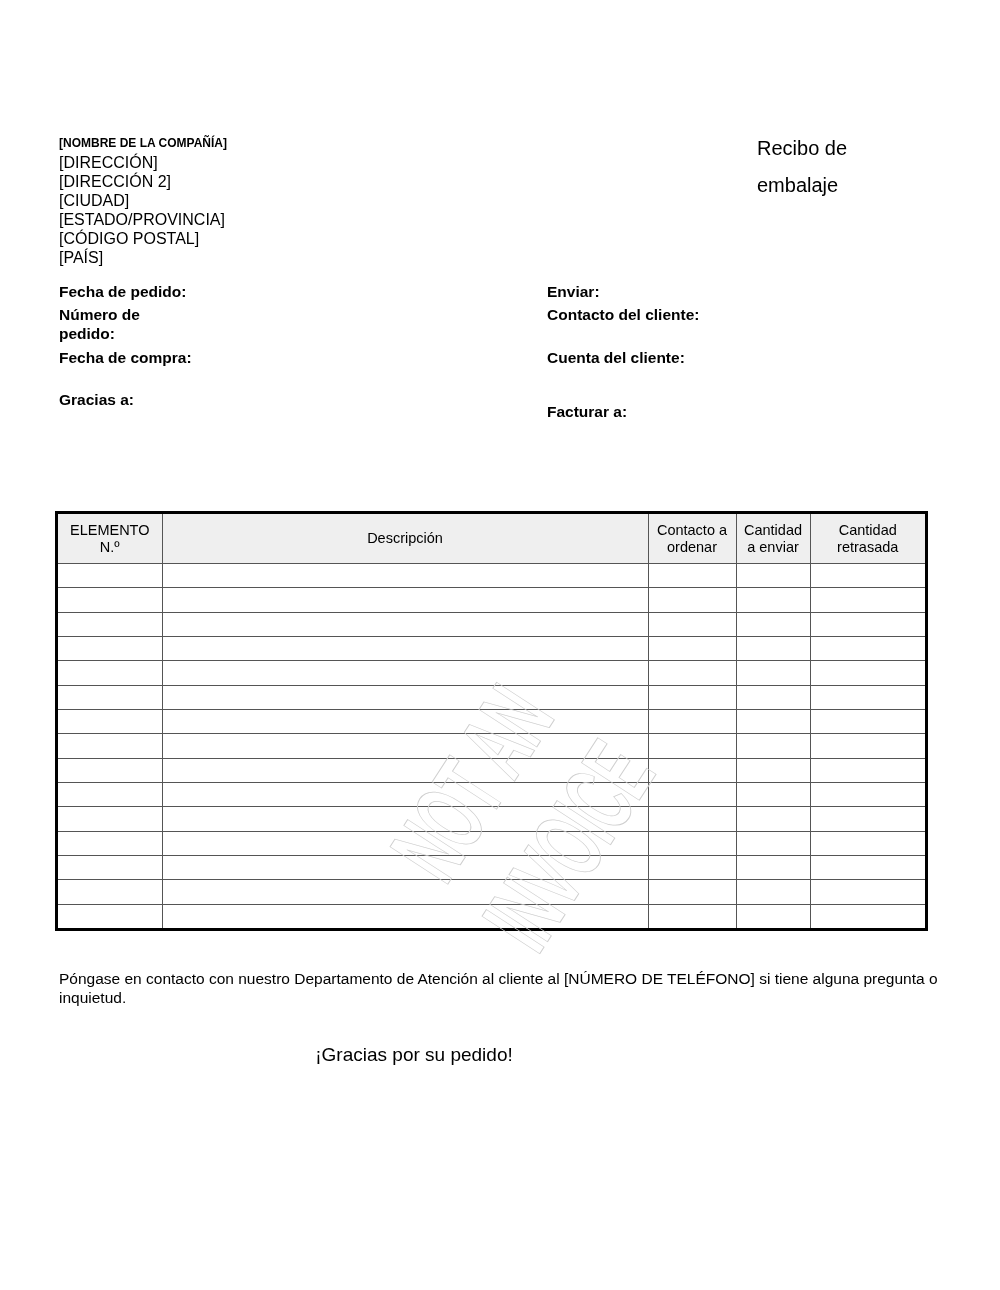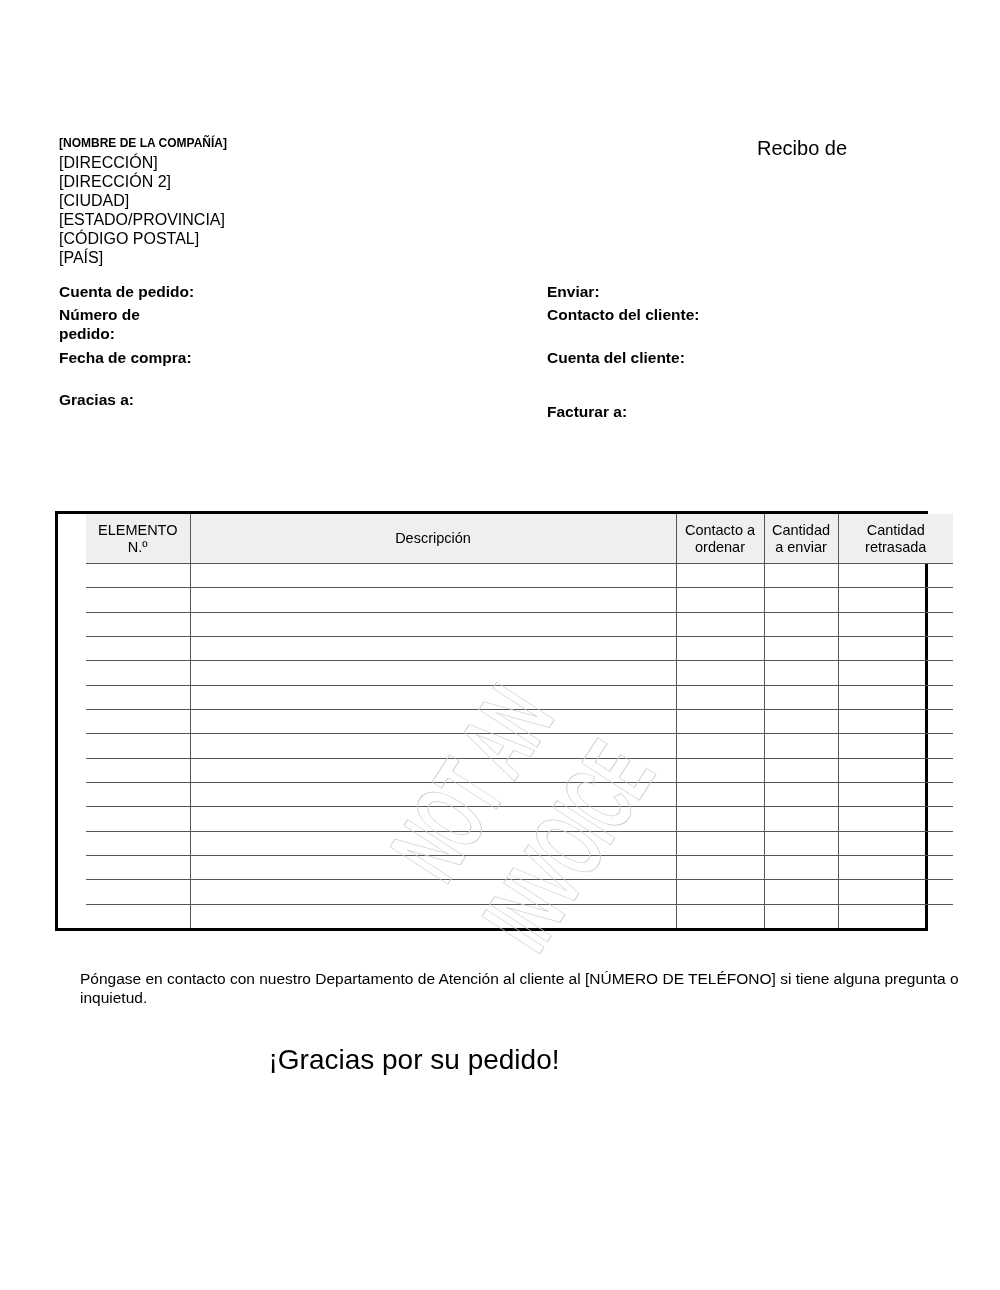--- a/index.html
+++ b/index.html
@@ -2,50 +2,51 @@
 <html><head>
 <meta charset="utf-8">
 <style>
   html, body { margin: 0; padding: 0; background: #ffffff; }
   body { width: 1000px; height: 1290px; position: relative; font-family: "Liberation Sans", sans-serif; color: #000; overflow: hidden; }
   .company { position: absolute; left: 59px; top: 134px; font-size: 16px; line-height: 19px; }
   .company .name { font-weight: bold; font-size: 12px; }
   .doc-title { position: absolute; left: 721px; top: 130px; font-size: 20px; line-height: 37px; margin-left: 36px; }
   .field { position: absolute; font-weight: bold; font-size: 15.5px; line-height: 19px; }
   .table-wrap { position: absolute; left: 55px; top: 511px; width: 873px; height: 420px; border: 3px solid #000; box-sizing: border-box; }
-  table { border-collapse: collapse; width: 100%; height: 100%; table-layout: fixed; margin-left: 28px; }
+  table { border-collapse: collapse; width: 100%; height: 100%; table-layout: fixed; }
   th, td { border: 1px solid #555; padding: 0; }
   th { background: #efefef; font-weight: normal; font-size: 14.5px; line-height: 17px; height: 49px; text-align: center; vertical-align: middle; }
   td { height: 23.3px; }
   tr:first-child th { border-top: none; }
   tr th:first-child, tr td:first-child { border-left: none; }
   tr th:last-child, tr td:last-child { border-right: none; }
   tr:last-child td { border-bottom: none; }
   .watermark { position: absolute; left: 200px; top: 700px; width: 640px; text-align: center; transform: rotate(-57deg); transform-origin: center; font-size: 100px; font-weight: bold; font-family: "Liberation Sans", sans-serif; color: transparent; -webkit-text-stroke: 1px #cfcfcf; letter-spacing: -2px; pointer-events: none; transform: translate(0,0) rotate(-57deg) scaleX(0.55); }
-  .contact { position: absolute; left: 59px; top: 969px; width: 880px; font-size: 15.5px; line-height: 19px; margin-left: 21px; }
-  .thanks { position: absolute; left: 0; width: 828px; top: 1044px; text-align: center; font-size: 28px; }
+  .contact { position: absolute; left: 59px; top: 969px; width: 880px; font-size: 15.5px; line-height: 19px; }
+  .thanks { position: absolute; left: 0; width: 828px; top: 1044px; text-align: center; font-size: 19px; }
 </style>
 </head>
 <body>
 
 <div class="company">
   <div class="name">[NOMBRE DE LA COMPAÑÍA]</div>
   <div>[DIRECCIÓN]</div>
   <div>[DIRECCIÓN 2]</div>
   <div>[CIUDAD]</div>
   <div>[ESTADO/PROVINCIA]</div>
   <div>[CÓDIGO POSTAL]</div>
   <div>[PAÍS]</div>
 </div>
 
 <div class="doc-title">
   <div>Recibo de</div>
+  <div>embalaje</div>
 </div>
 
-<div class="field" style="left:59px; top:282px;">Cuenta de pedido:</div>
+<div class="field" style="left:59px; top:282px;">Fecha de pedido:</div>
 <div class="field" style="left:59px; top:305px;">
   <div>Número de</div>
   <div>pedido:</div>
 </div>
 <div class="field" style="left:59px; top:348px;">Fecha de compra:</div>
 <div class="field" style="left:59px; top:390px;">Gracias a:</div>
 
 <div class="field" style="left:547px; top:282px;">Enviar:</div>
 <div class="field" style="left:547px; top:305px;text-align:center;">Contacto del cliente:</div>
 <div class="field" style="left:547px; top:348px;">Cuenta del cliente:</div>

